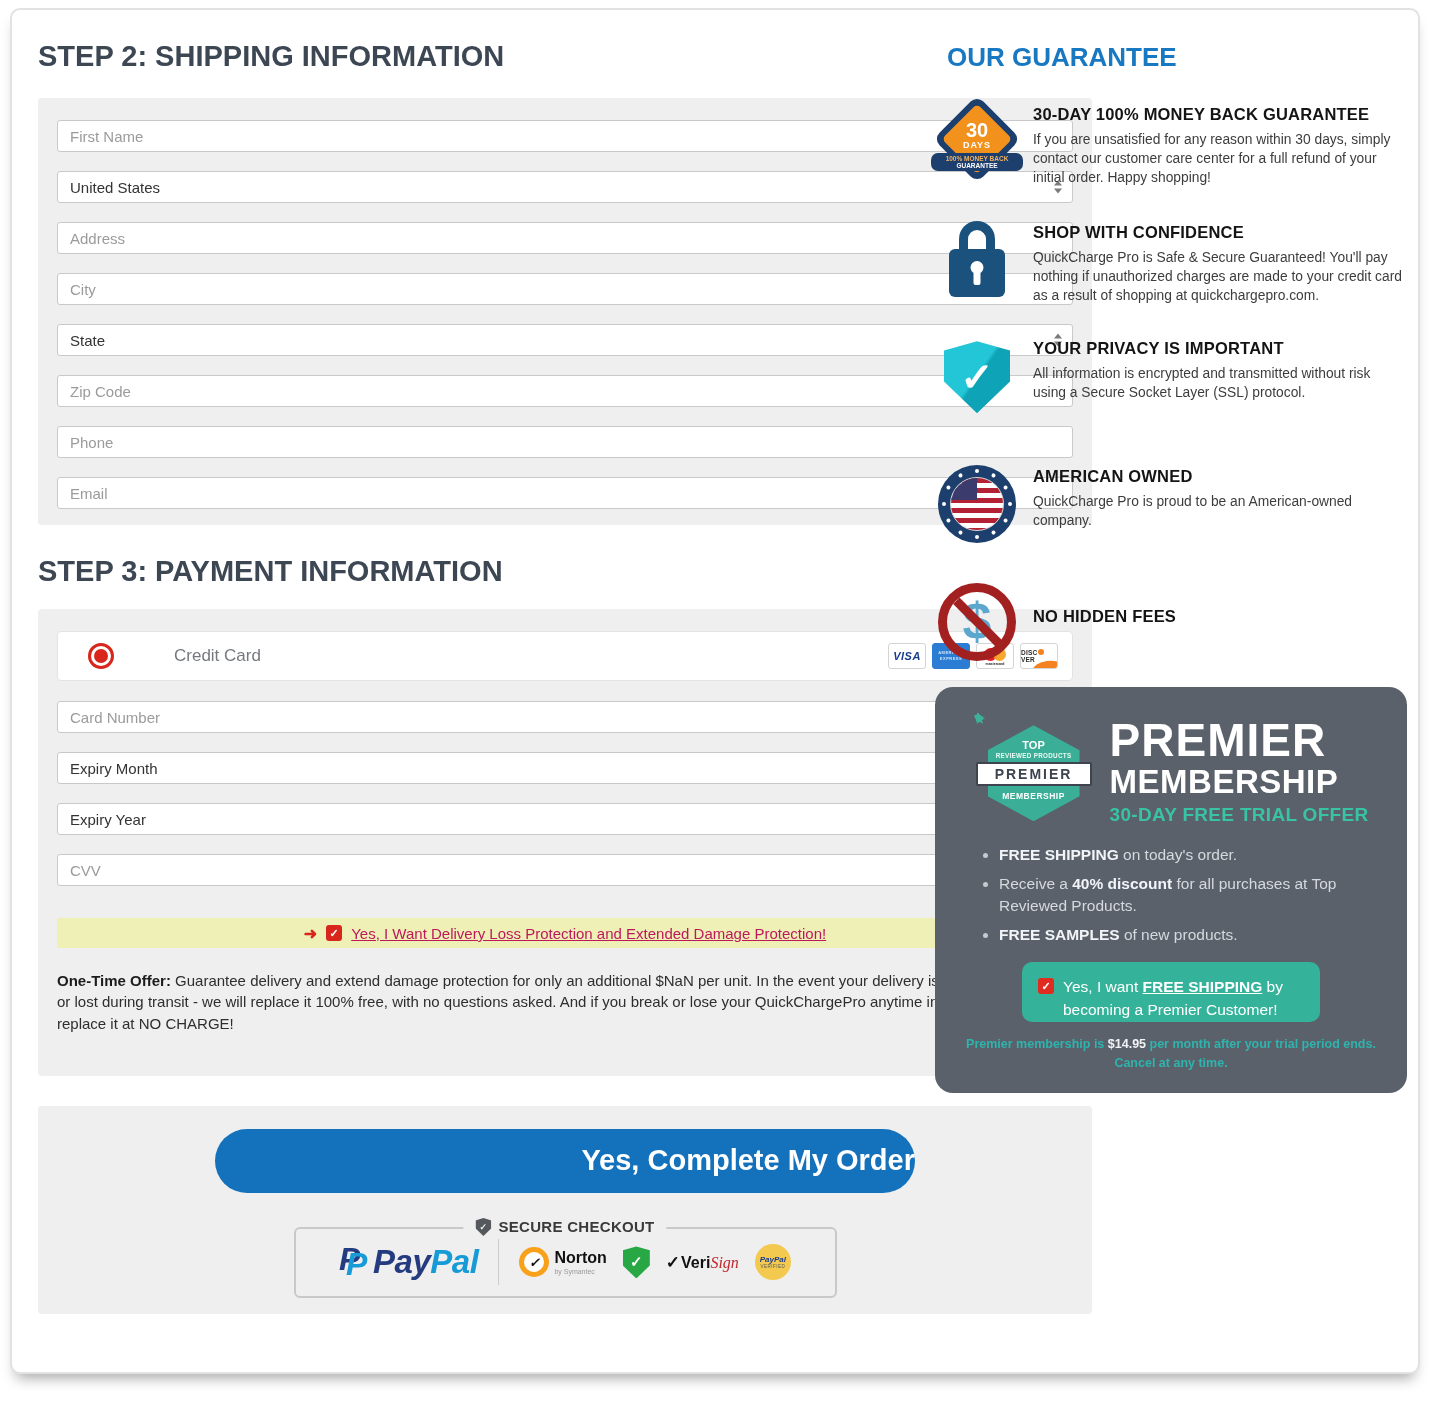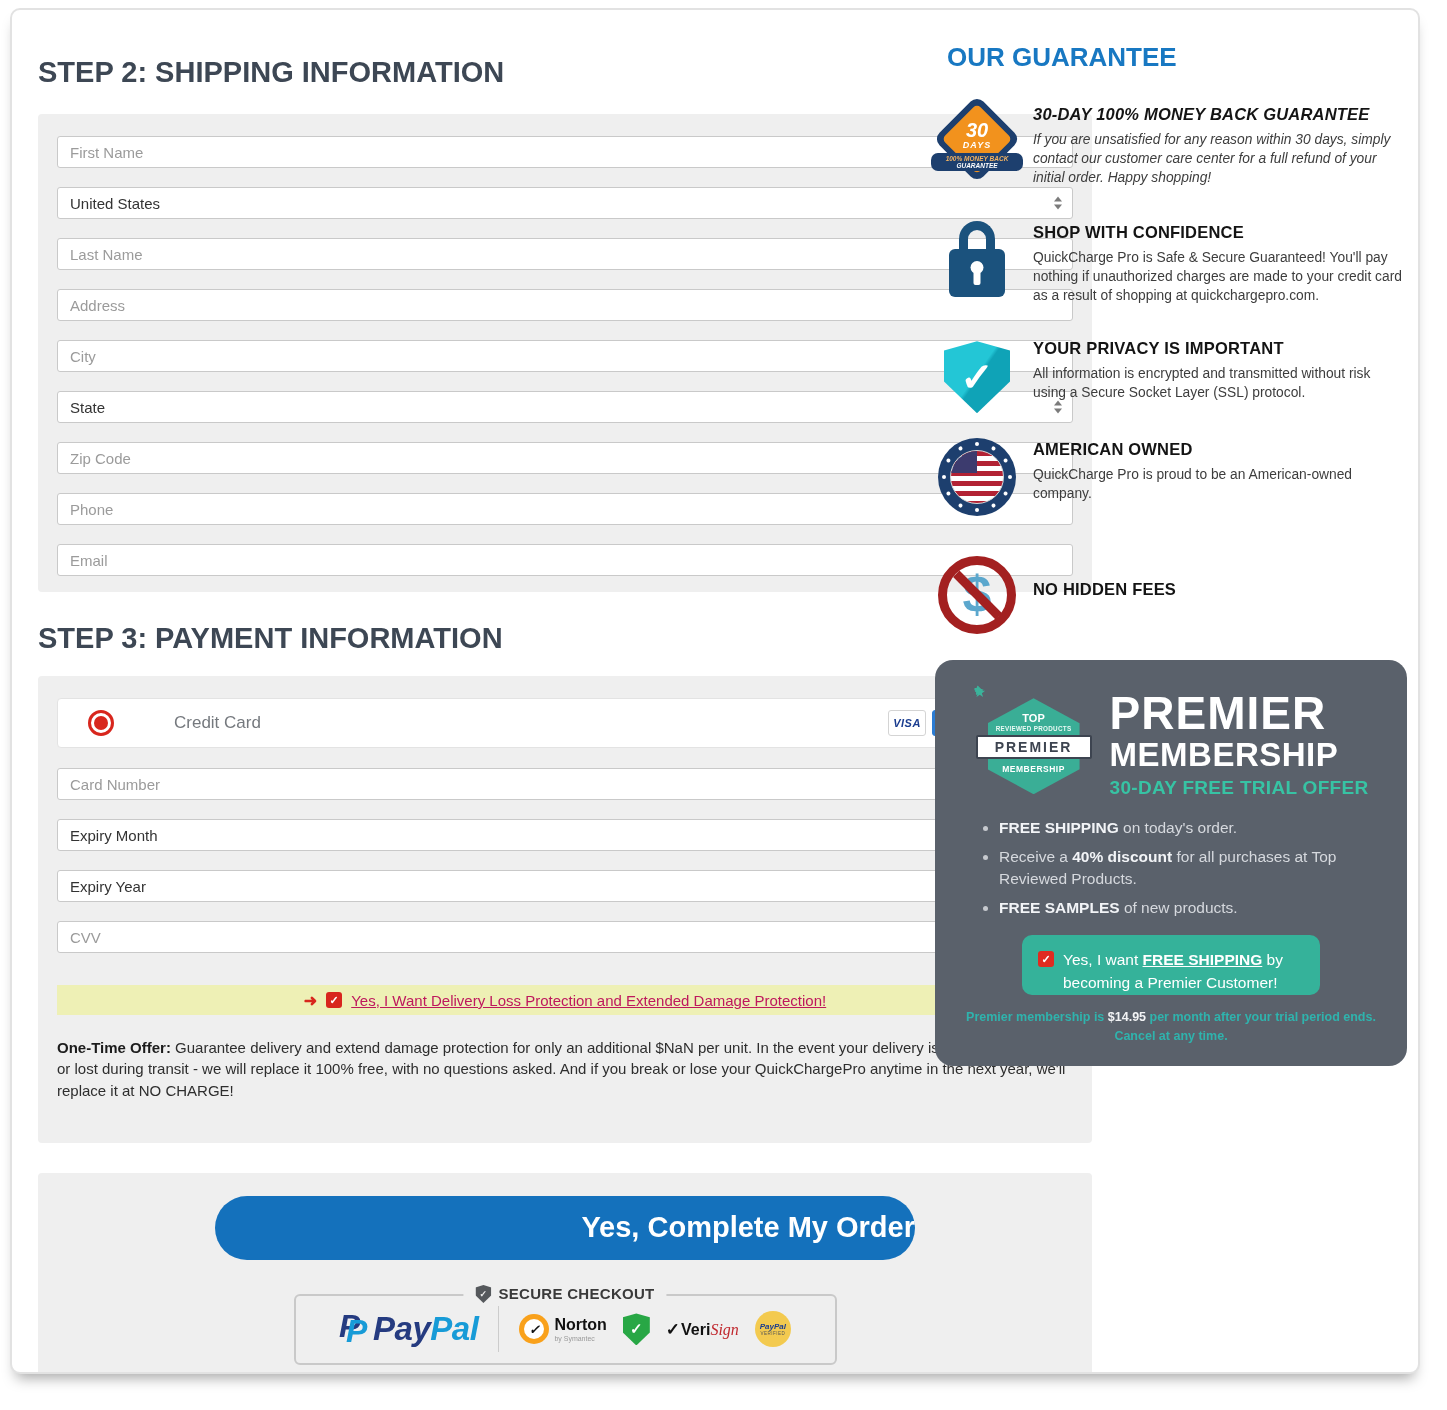--- a/index.html
+++ b/index.html
@@ -1,20 +1,20 @@
 <!DOCTYPE html>
 <html><head>
 <meta charset="utf-8">
 <style>
   * { box-sizing: border-box; margin: 0; padding: 0; }
   html,body { width:1447px; height:1410px; background:#fff; font-family:"Liberation Sans", sans-serif; }
   .card { position:absolute; left:10px; top:8px; width:1410px; height:1366px; background:#fff;
           border:2px solid #e2e2e2; border-radius:10px;
           box-shadow:0 10px 14px -6px rgba(0,0,0,.35); overflow:hidden; }
-  .col-left  { position:absolute; left:26px; top:16px; width:1054px; }
+  .col-left  { position:absolute; left:26px; top:0; width:1054px; }
   .col-right { position:absolute; left:923px; top:0; width:472px; }
 
   h1.step { margin-top:30px; font-size:29px; font-weight:bold; color:#3d4754; }
   .panel { background:#efefef; border-radius:4px; }
   .panel-form { margin-top:25px; padding:22px 19px 16px; }
   .panel-pay  { margin-top:21px; padding:22px 19px 42px; }
   .panel-order{ margin-top:30px; padding:23px 0 16px; }
 
   .frow { position:relative; height:32px; margin-bottom:19px; }
   .frow:last-child { margin-bottom:0; }
@@ -109,22 +109,22 @@
   .verisign .sign { font-size:16px; font-style:italic; color:#c0272d; font-family:"Liberation Serif", serif; }
 
   .ppverified { width:36px; height:36px; border-radius:50%; background:#f3ca4f; display:flex;
                 flex-direction:column; align-items:center; justify-content:center; }
   .ppverified b { font-size:8px; font-style:italic; color:#1a3c8f; }
   .ppverified span { font-size:4.5px; color:#555; letter-spacing:.5px; }
 
   
   h2.gtitle { margin:32px 0 0 12px; font-size:26px; font-weight:bold; color:#1878c2; }
   .g-item { display:flex; gap:14px; align-items:flex-start; }
-  .g-item.m1 { margin-top:30px;font-style:italic; } .g-item.m2 { margin-top:32px; }
-  .g-item.m3 { margin-top:34px; } .g-item.m4 { margin-top:25px; } .g-item.m5 { margin-top:40px; }
+  .g-item.m1 { margin-top:30px; } .g-item.m2 { margin-top:32px; }
+  .g-item.m3 { margin-top:34px; } .g-item.m4 { margin-top:52px; } .g-item.m5 { margin-top:40px; }
   .g-icon { width:84px; flex:none; display:flex; justify-content:center; }
   .g-text { padding-top:2px; }
   .g-text h3 { font-size:16.5px; font-weight:bold; color:#141414; margin-bottom:6px; letter-spacing:.2px; }
   .g-text p { font-size:13.8px; color:#3d3d3d; line-height:1.38; }
 
   
   .b30 { position:relative; width:84px; height:84px; }
   .b30 .sq { position:absolute; left:11px; top:5px; width:62px; height:62px; transform:rotate(45deg);
              background:#1d3f6e; border-radius:9px; }
   .b30 .sq.in { left:17px; top:11px; width:50px; height:50px; background:#f2921d; border-radius:5px; }
@@ -208,23 +208,20 @@
           <input class="tinput" placeholder="First Name" style="">
         </div>
       <div class="frow">
         <div class="fselect">United States</div>
         <span class="spin">
             <i class="up"></i>
             <i class="down"></i>
           </span>
       </div>
       <div class="frow">
-          <input class="tinput" placeholder="Last Name" style="">
-        </div>
-      <div class="frow">
           <input class="tinput" placeholder="Address" style="">
         </div>
       <div class="frow">
           <input class="tinput" placeholder="City" style="">
         </div>
       <div class="frow">
         <div class="fselect">State</div>
         <span class="spin">
             <i class="up"></i>
             <i class="down"></i>

